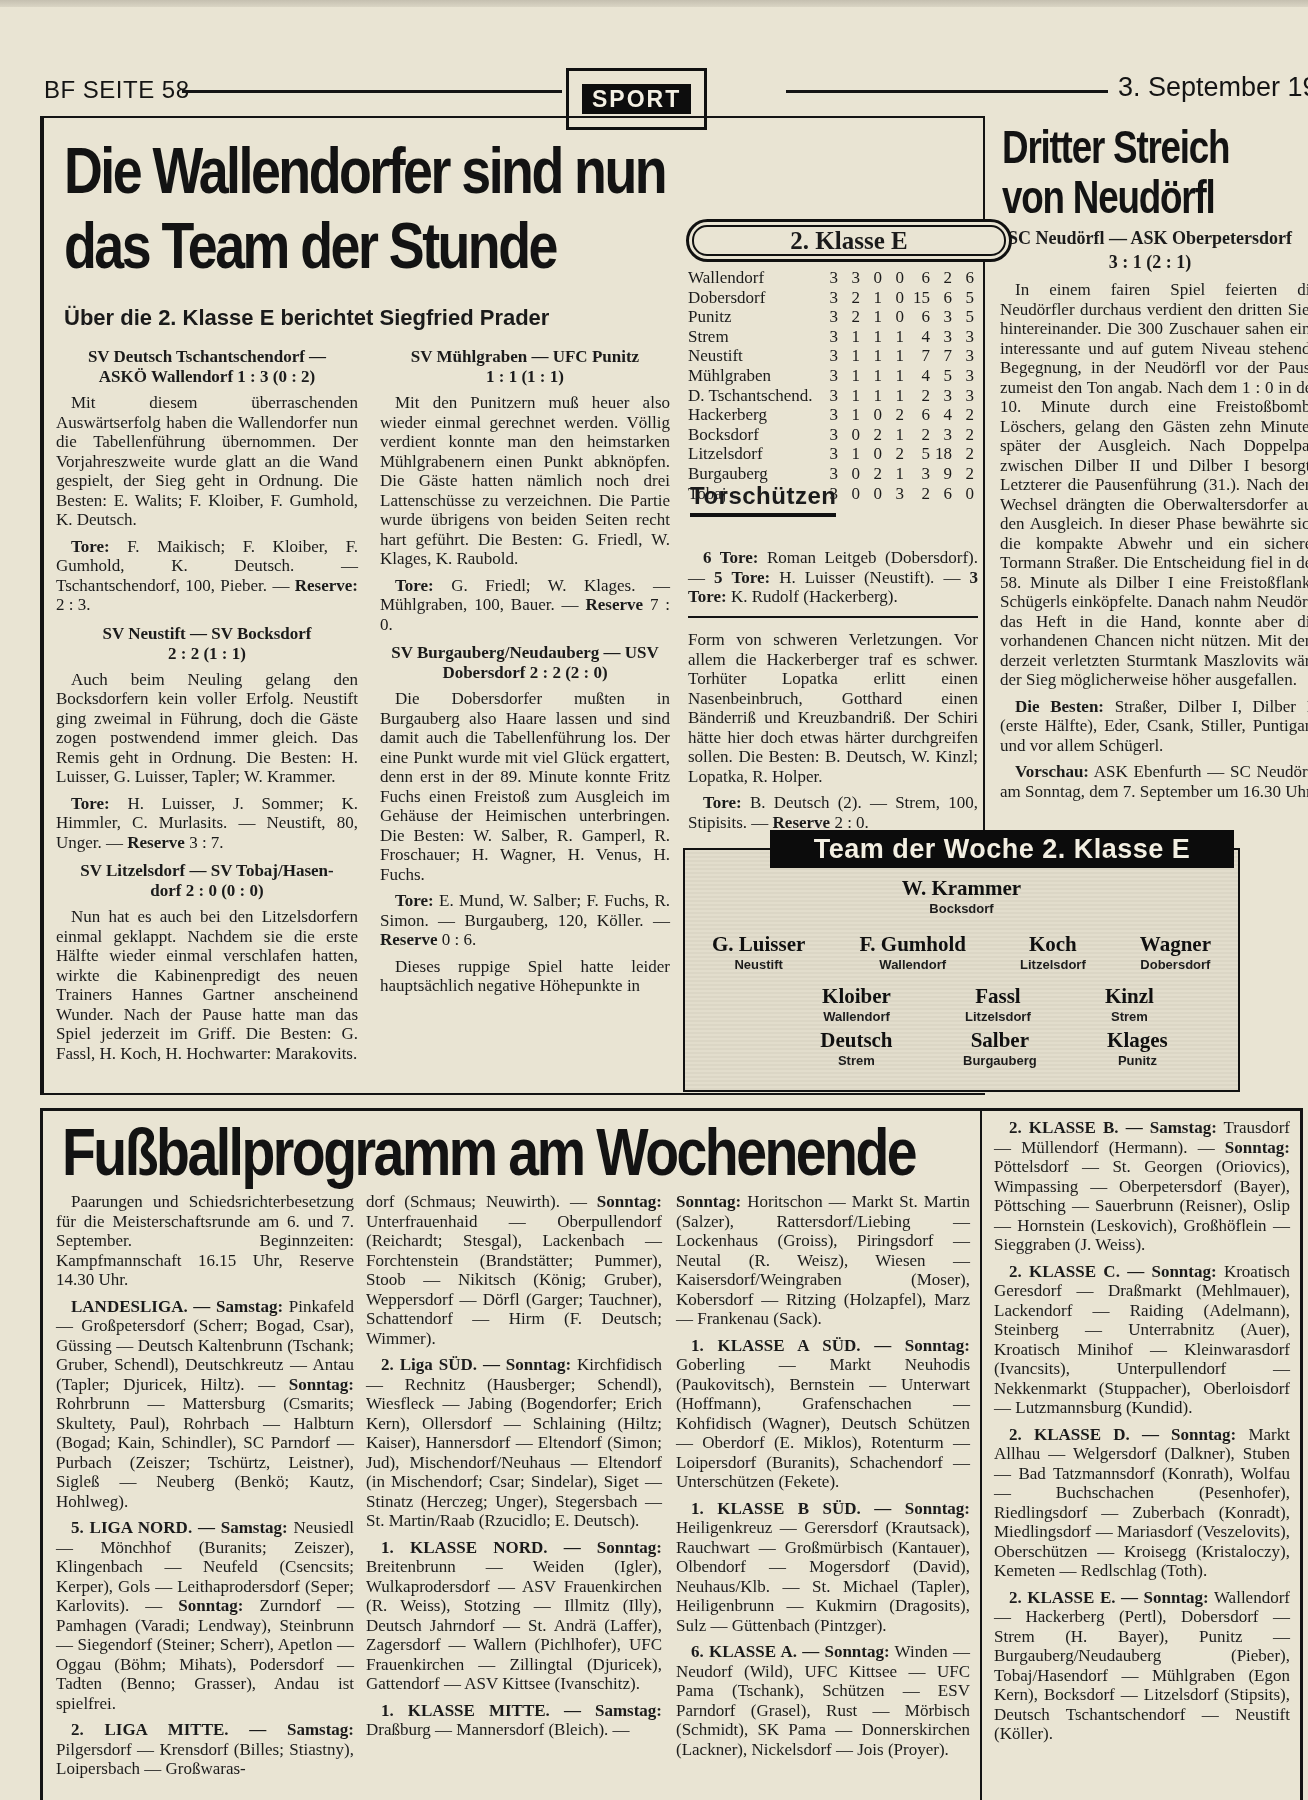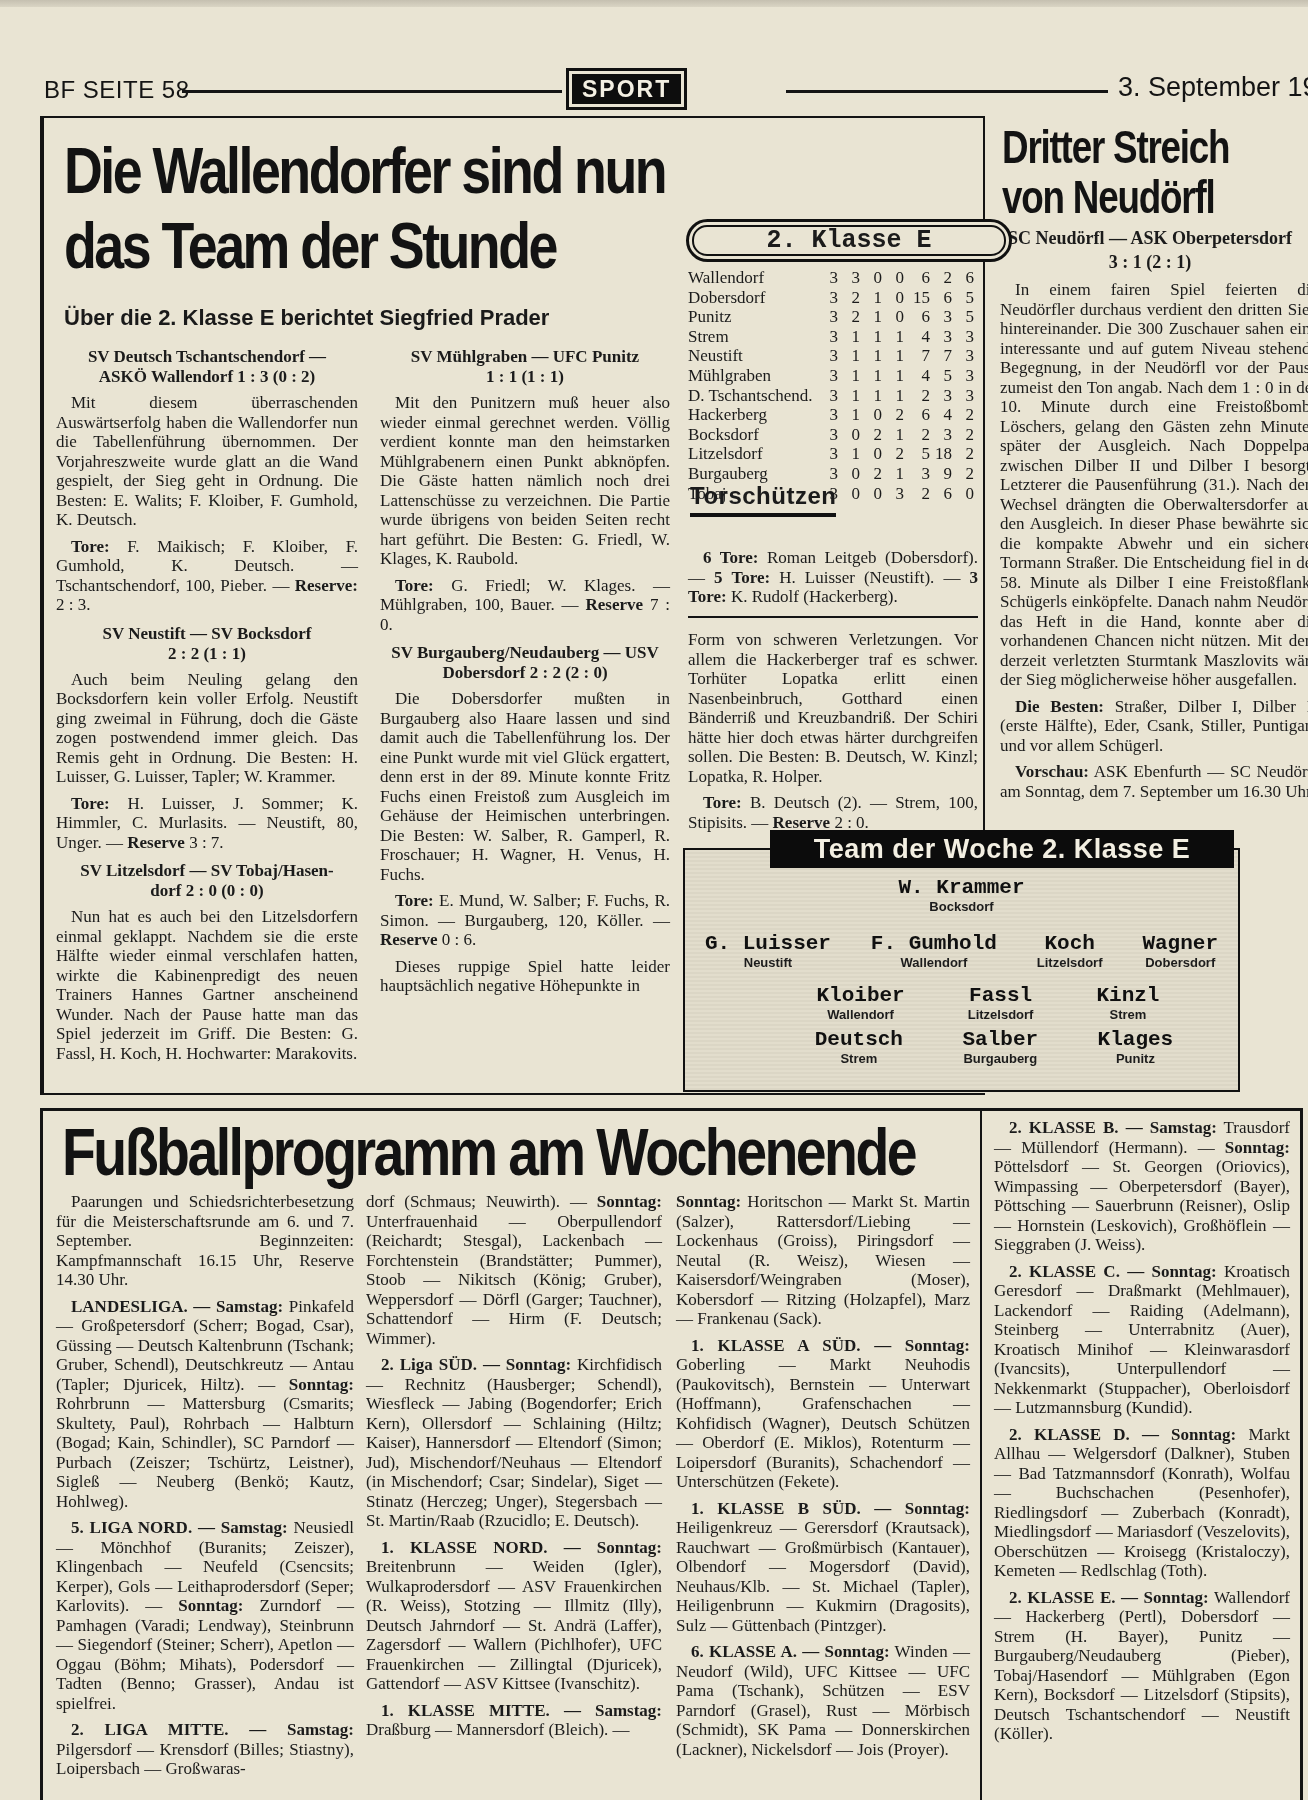--- a/index.html
+++ b/index.html
@@ -9,61 +9,61 @@
     font-family:"Liberation Serif",serif;
   }
   body::before{content:"";position:absolute;left:0;top:0;width:1308px;height:7px;
     background:linear-gradient(#a8a294,#cdc8b8);opacity:.55;z-index:9}
   .abs{position:absolute}
   .sans{font-family:"Liberation Sans",sans-serif}
   
   .hline{position:absolute;height:3px;background:#141414}
   .masthead-left{font-size:24px;letter-spacing:.5px;color:#141414}
   .date{font-size:27px;color:#141414;white-space:nowrap}
-  .sportbox{border:3px solid #101010;padding:3px;background:#e9e4d3}
+  .sportbox{border:3px solid #101010;padding:13px;background:#e9e4d3}
   .sportbox-in{background:#0d0d0d;color:#f3efe2;font-size:23px;letter-spacing:2px;
     text-align:center;line-height:30px;padding:0 10px;font-family:"Liberation Sans",sans-serif;font-weight:700}
   
   .main-box{border:2px solid #141414;border-left-width:4px;border-right:none}
   .vline{position:absolute;width:2px;background:#141414}
   .bottom-box{border:3px solid #141414;border-bottom:none}
   
   .bighl{font-family:"Liberation Sans",sans-serif;font-weight:700;color:#131313;
     letter-spacing:-3px;transform:scaleX(.84);transform-origin:0 0;white-space:nowrap}
   .subhead{font-family:"Liberation Sans",sans-serif;font-weight:700;font-size:22px;color:#1a1a1a}
   .rhl{font-size:46px;letter-spacing:-1.5px;transform:scaleX(.8)}
   
   .col{position:absolute;font-size:17px;line-height:19.5px;text-align:justify;hyphens:auto}
   .p{margin:0 0 7px;text-indent:15px}
   .p.ni{text-indent:0}
   .match-h{font-weight:700;text-align:center;line-height:20px;margin:9px 0 6px}
   .r-sub{font-weight:700;font-size:18px;text-align:center;line-height:24px}
   
   .pill{position:absolute;border:3px solid #111;border-radius:22px;padding:3px;background:#e9e4d3;z-index:3}
   .pill-in{border:2px solid #111;border-radius:15px;text-align:center;
-    font-family:Liberation Mono, monospace;font-weight:700;font-size:25px;line-height:27px}
+    font-family:Liberation Serif, serif;font-weight:700;font-size:25px;line-height:27px}
   .t-row{display:flex;font-size:17px;line-height:19.6px}
   .t-name{width:128px;white-space:nowrap;overflow:hidden}
   .t-num{width:22px;text-align:right}
   .t-num.c5{width:26px}
   
   .tsz{display:inline-block;font-family:"Liberation Sans",sans-serif;font-weight:700;
     font-size:24px;letter-spacing:.5px;border-bottom:4px solid #111;padding-bottom:3px}
   
   .tw-box{background:repeating-linear-gradient(0deg,#dbd6c5 0 2px,#e2ddcc 2px 4px);
     border:2px solid #111;z-index:2}
   .tw-bar{background:#0c0c0c;color:#f3efe2;text-align:center;
     font-family:"Liberation Sans",sans-serif;font-weight:700;font-size:27px;line-height:38px;
     letter-spacing:.5px;z-index:4}
   .tw-row{position:absolute;left:0;right:0;display:flex;justify-content:space-around;text-align:center}
   .tw-row.r1{top:26px}
   .tw-row.r2{top:82px}
   .tw-row.r3{top:134px;padding:0 47px 0 100px}
   .tw-row.r4{top:178px;padding:0 35px 0 100px}
-  .tw-name{font-family:Liberation Mono, monospace;font-weight:700;font-size:21px;color:#101010}
+  .tw-name{font-family:Liberation Serif, serif;font-weight:700;font-size:21px;color:#101010}
   .tw-club{font-family:"Liberation Sans",sans-serif;font-weight:700;font-size:13px;color:#1c1c1c}
 </style>
 </head>
 <body>
 
 <div class="abs masthead-left sans" style="left:44px;top:76px">BF SEITE 58</div>
 <div class="hline" style="left:182px;top:90px;width:380px"></div>
 <div class="abs sportbox" style="left:566px;top:68px">
   <div class="sportbox-in">SPORT</div>
 </div>

